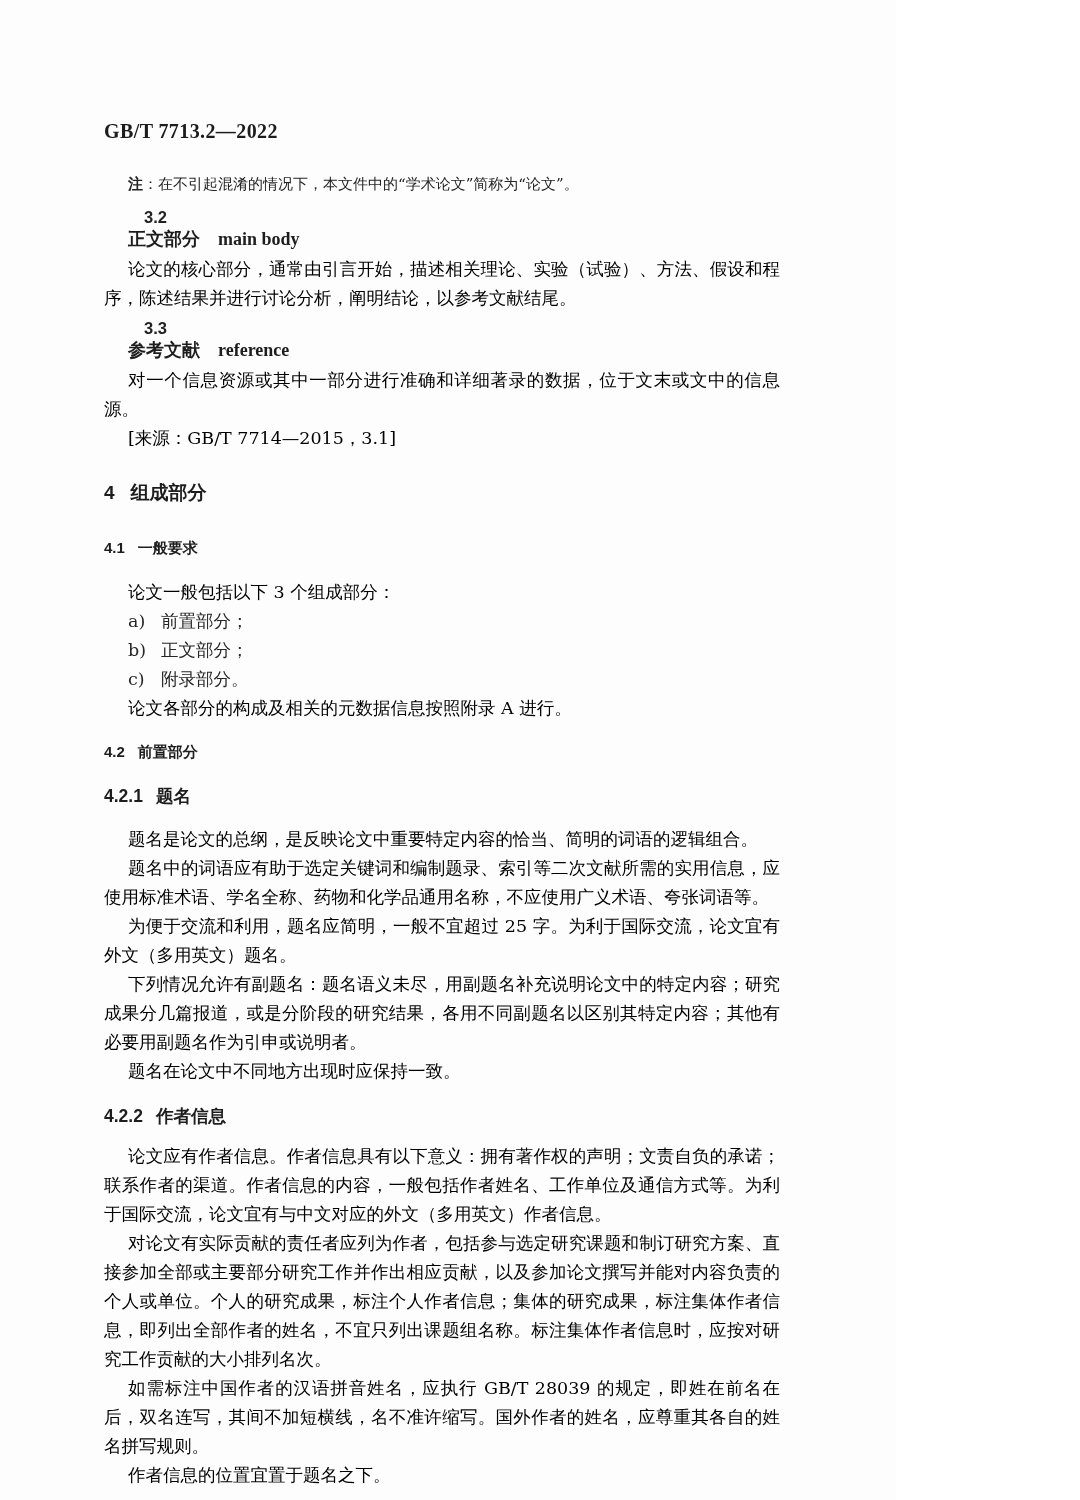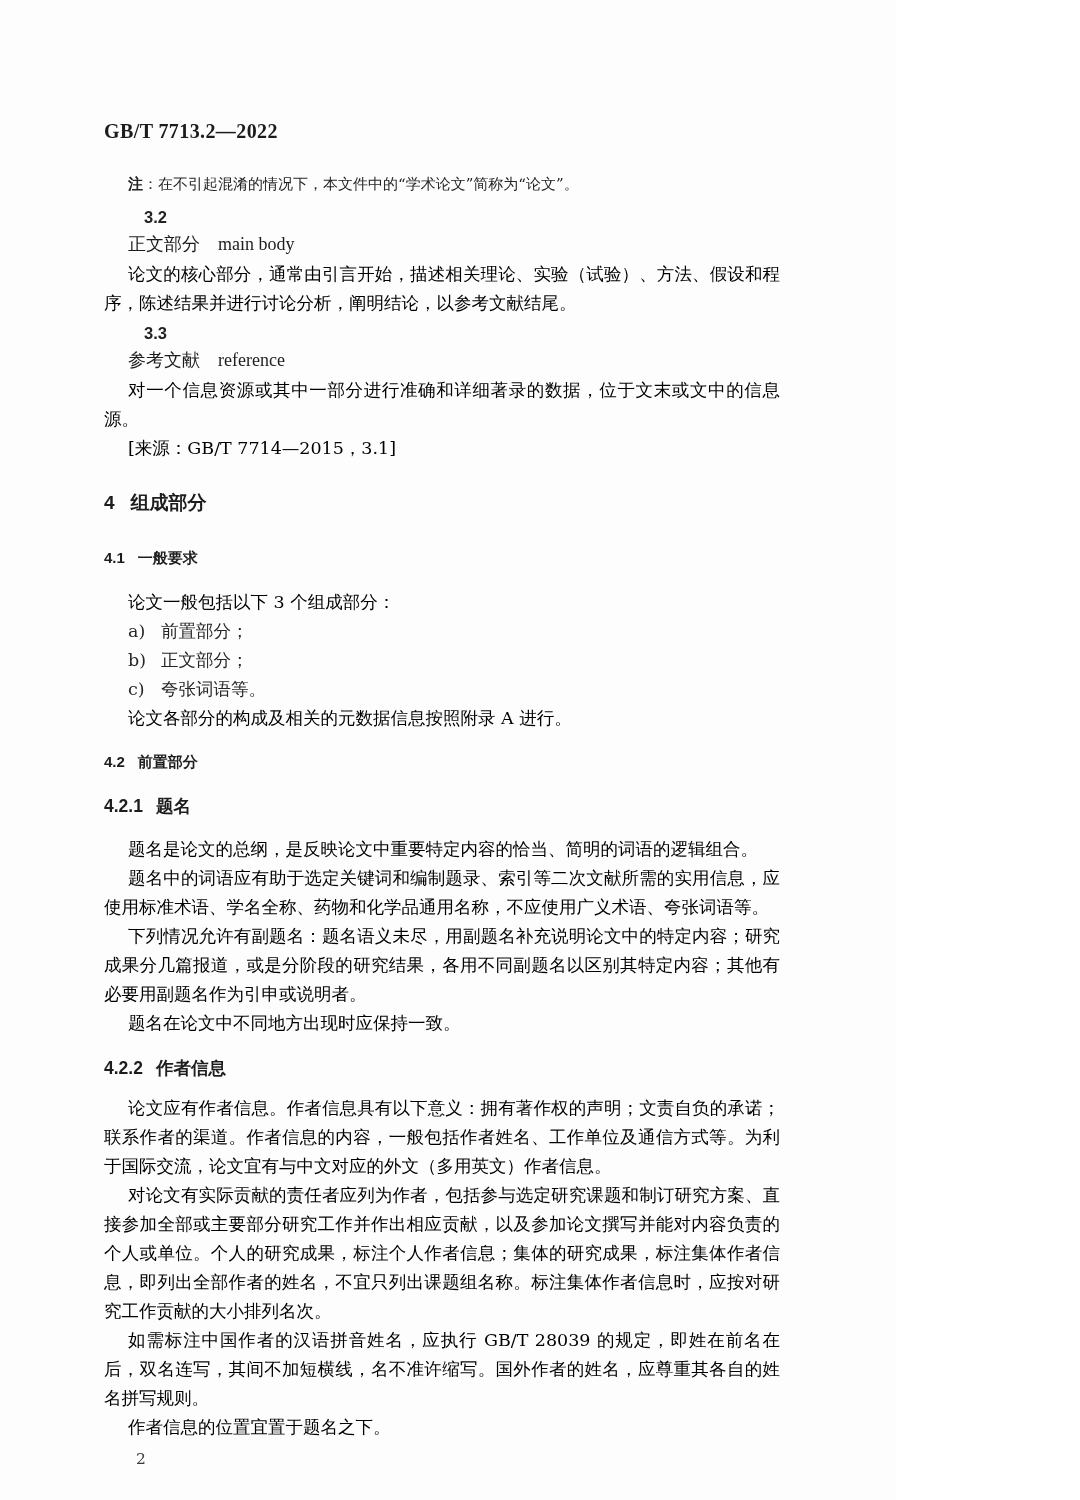--- a/index.html
+++ b/index.html
@@ -12,21 +12,21 @@
   .doc-header{
     font-size:20px;font-weight:bold;letter-spacing:.4px;
     font-family:"Liberation Serif","DejaVu Serif",serif;color:#1c1c1c;
   }
   .note{margin-top:31px;padding-left:24px;font-size:15px;line-height:21px;color:#242424;}
   .note-label{font-weight:bold;}
   .clause-num{
     margin-top:13px;font-family:"Liberation Sans","DejaVu Sans",sans-serif;
     font-size:16.5px;font-weight:bold;color:#222;margin-left:40px;
   }
-  .term-line{margin-top:5px;margin-bottom:4px;padding-left:24px;font-size:18px;font-weight:normal;color:#1d1d1d;}
+  .term-line{margin-bottom:4px;padding-left:24px;font-size:18px;font-weight:bold;color:#1d1d1d;}
   .term-zh{font-family:"Liberation Sans","DejaVu Sans",sans-serif;}
   .term-en{font-family:"Liberation Serif","DejaVu Serif",serif;margin-left:18px;}
   .para{margin:0;font-size:17.5px;line-height:29px;text-align:justify;text-indent:24px;color:#000000;}
   .mt6{margin-top:6px;}
   .mt12{margin-top:12px;}
   .mt15{margin-top:15px;}
   .mt16{margin-top:16px;}
   .sec-h1{
     margin-top:25px;font-family:"Liberation Sans","DejaVu Sans",sans-serif;
     font-size:19px;font-weight:bold;color:#1d1d1d;line-height:30px;
@@ -80,33 +80,34 @@
   <div class="list-item">
     <span class="list-marker">a)</span>
       <span class="list-text">前置部分；</span>
   </div>
   <div class="list-item">
     <span class="list-marker">b)</span>
       <span class="list-text">正文部分；</span>
   </div>
   <div class="list-item">
     <span class="list-marker">c)</span>
-      <span class="list-text">夸张词语等。</span>
+      <span class="list-text">附录部分。</span>
   </div>
   <p class="para">论文各部分的构成及相关的元数据信息按照附录 A 进行。</p>
 
   <div class="sec-h2 tight">
     <span class="h-num-sm">4.2</span><span>前置部分</span>
   </div>
 
   <div class="sec-h3">
     <span class="h-num-sm">4.2.1</span><span>题名</span>
   </div>
   <p class="para mt15">题名是论文的总纲，是反映论文中重要特定内容的恰当、简明的词语的逻辑组合。</p>
   <p class="para">题名中的词语应有助于选定关键词和编制题录、索引等二次文献所需的实用信息，应使用标准术语、学名全称、药物和化学品通用名称，不应使用广义术语、夸张词语等。</p>
+  <p class="para">为便于交流和利用，题名应简明，一般不宜超过 25 字。为利于国际交流，论文宜有外文（多用英文）题名。</p>
   <p class="para">下列情况允许有副题名：题名语义未尽，用副题名补充说明论文中的特定内容；研究成果分几篇报道，或是分阶段的研究结果，各用不同副题名以区别其特定内容；其他有必要用副题名作为引申或说明者。</p>
   <p class="para">题名在论文中不同地方出现时应保持一致。</p>
 
   <div class="sec-h3">
     <span class="h-num-sm">4.2.2</span><span>作者信息</span>
   </div>
   <p class="para mt12">论文应有作者信息。作者信息具有以下意义：拥有著作权的声明；文责自负的承诺；联系作者的渠道。作者信息的内容，一般包括作者姓名、工作单位及通信方式等。为利于国际交流，论文宜有与中文对应的外文（多用英文）作者信息。</p>
   <p class="para">对论文有实际贡献的责任者应列为作者，包括参与选定研究课题和制订研究方案、直接参加全部或主要部分研究工作并作出相应贡献，以及参加论文撰写并能对内容负责的个人或单位。个人的研究成果，标注个人作者信息；集体的研究成果，标注集体作者信息，即列出全部作者的姓名，不宜只列出课题组名称。标注集体作者信息时，应按对研究工作贡献的大小排列名次。</p>
   <p class="para">如需标注中国作者的汉语拼音姓名，应执行 GB/T 28039 的规定，即姓在前名在后，双名连写，其间不加短横线，名不准许缩写。国外作者的姓名，应尊重其各自的姓名拼写规则。</p>
   <p class="para">作者信息的位置宜置于题名之下。</p>

